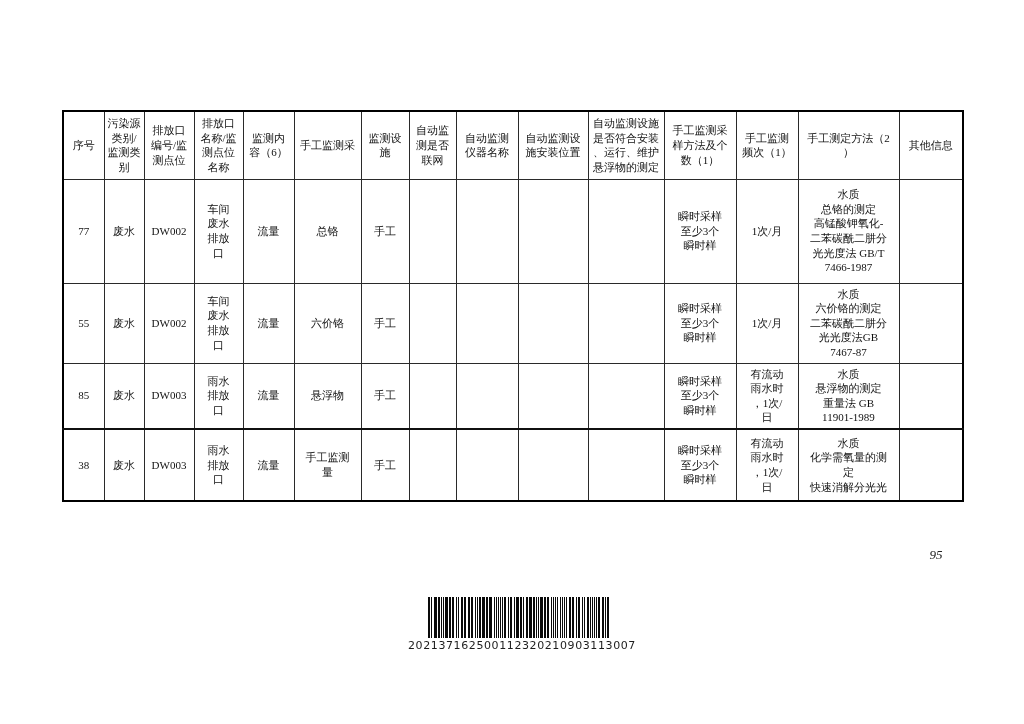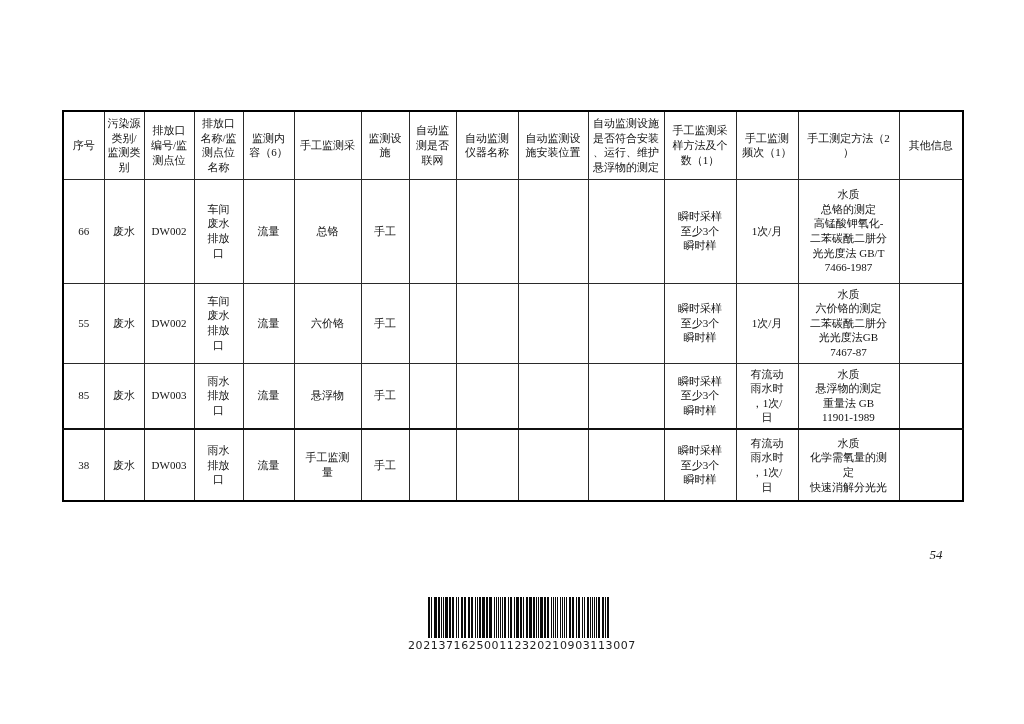--- a/index.html
+++ b/index.html
@@ -99,21 +99,21 @@
 数（1）</th>
           <th>手工监测
 频次（1）</th>
           <th>手工测定方法（2
 ）</th>
           <th>其他信息</th>
         </tr>
     </thead>
     <tbody id="body-rows">
         <tr>
-          <td>66</td>
+          <td>77</td>
           <td>废水</td>
           <td>DW002</td>
           <td>车间
 废水
 排放
 口</td>
           <td>流量</td>
           <td>总铬</td>
           <td>手工</td>
           <td></td>
@@ -209,21 +209,21 @@
 日</td>
           <td>水质
 化学需氧量的测
 定
 快速消解分光光</td>
           <td></td>
         </tr>
       </tbody>
   </table>
 
-  <div class="page-number">54</div>
+  <div class="page-number">95</div>
 
   <div class="barcode-block">
     <div class="bars" id="barcode-bars">
         <div class="bar" style="width: 2px;"></div>
         <div class="gap" style="width: 1px;"></div>
         <div class="bar" style="width: 1px;"></div>
         <div class="gap" style="width: 2px;"></div>
         <div class="bar" style="width: 3px;"></div>
         <div class="gap" style="width: 1px;"></div>
         <div class="bar" style="width: 2px;"></div>

